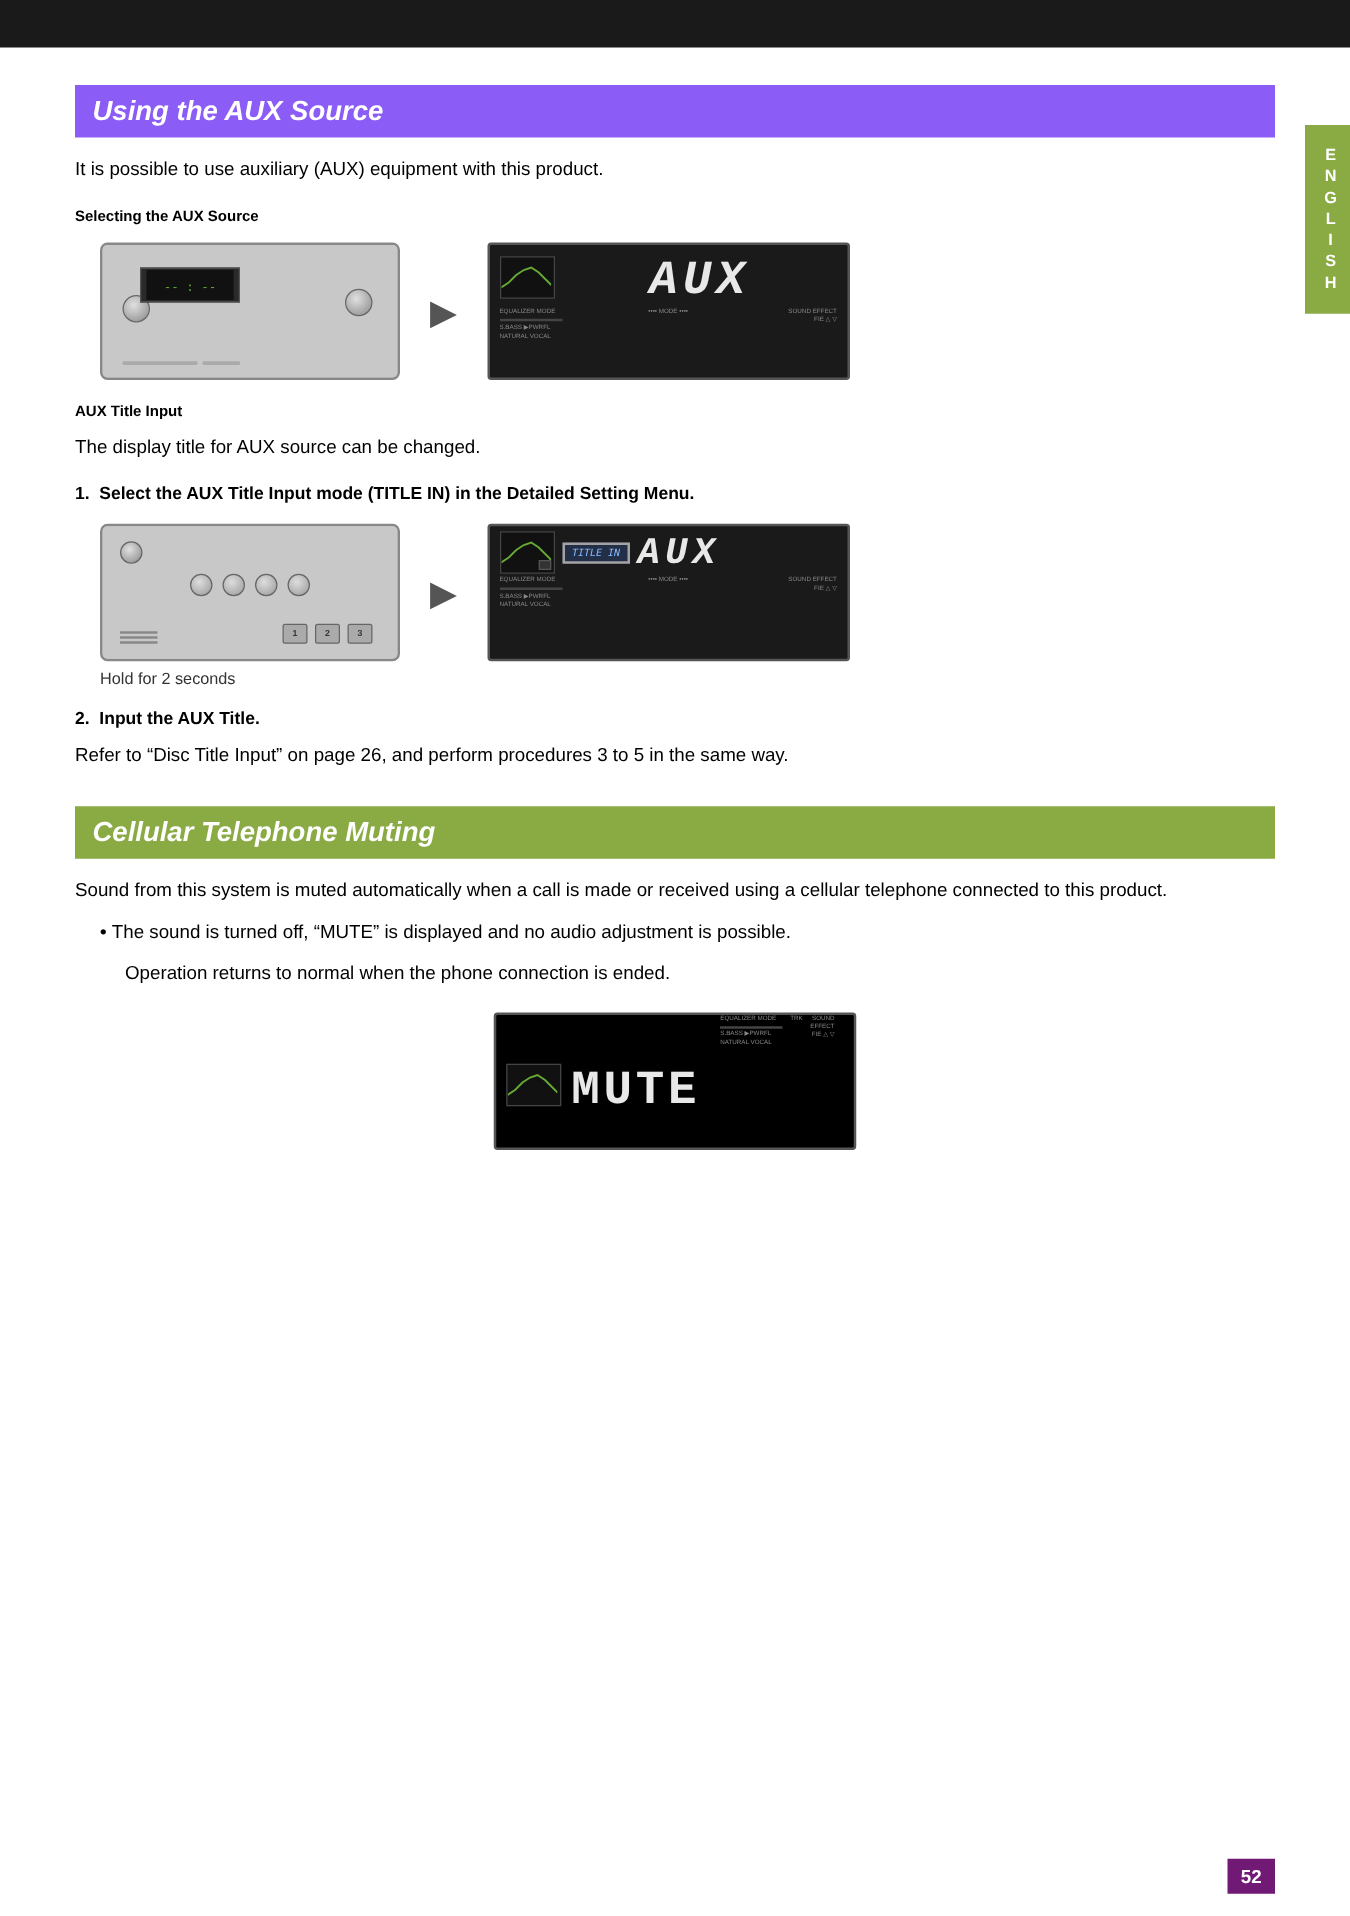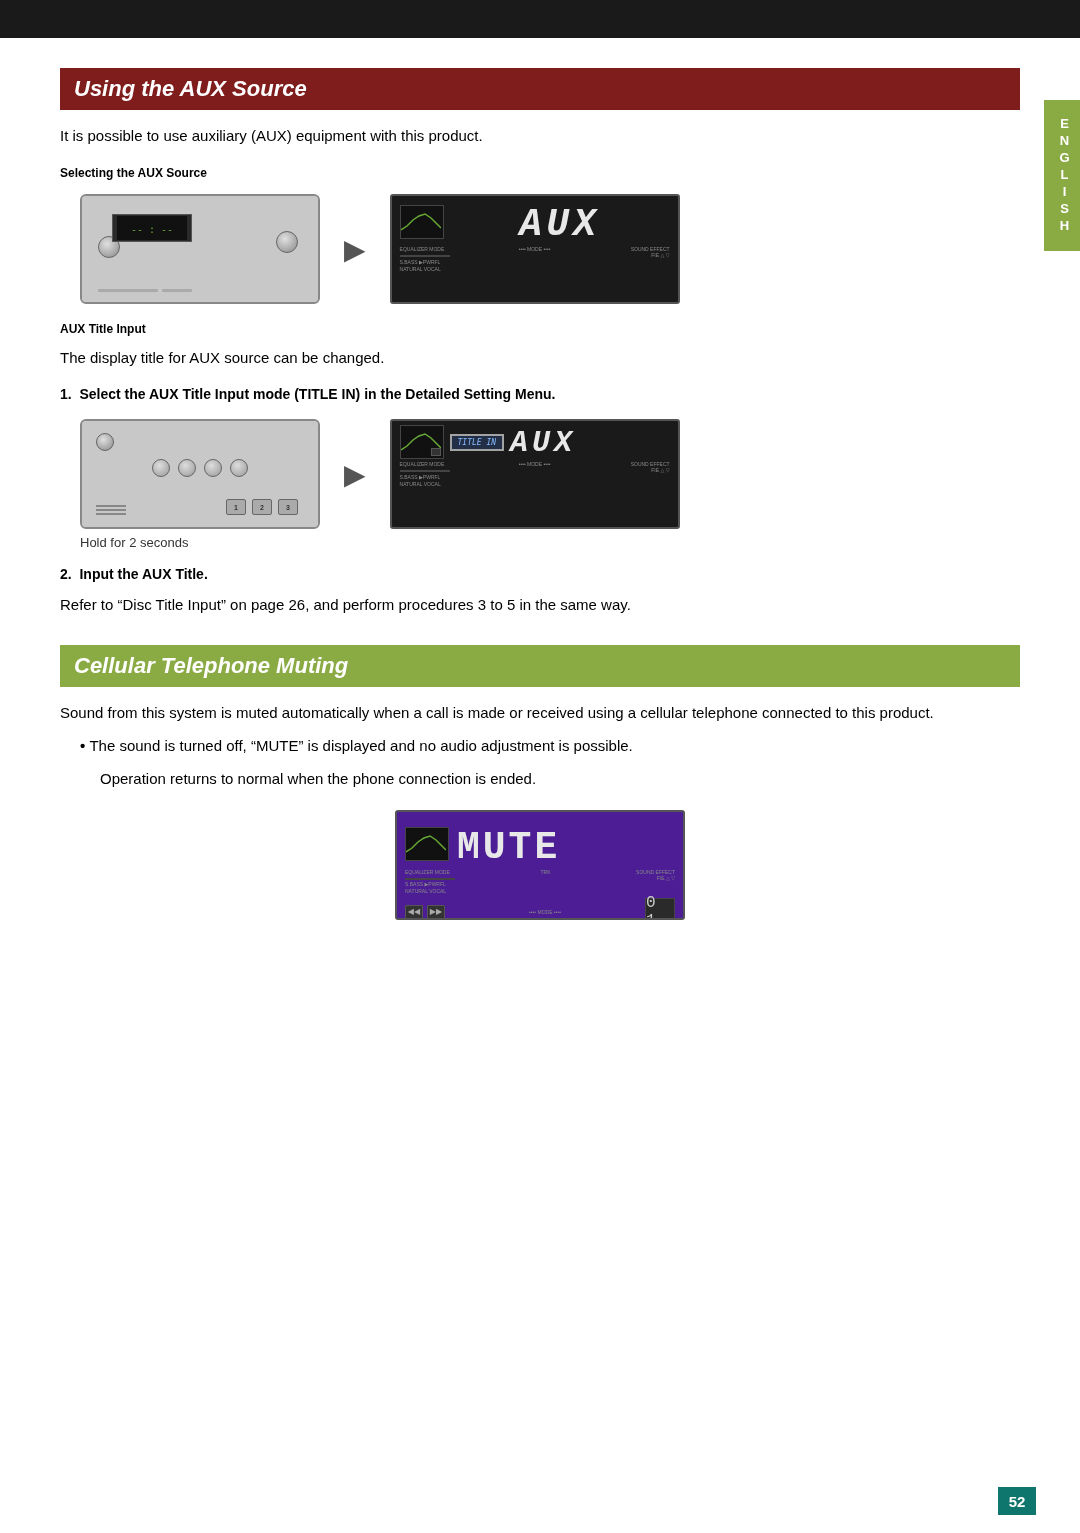--- a/index.html
+++ b/index.html
@@ -19,21 +19,21 @@
       background: #1a1a1a;
     }
 
     .page-content {
       padding: 30px 60px 60px 60px;
       position: relative;
     }
 
     
     .section-header {
-      background: #7f1d1d;
+      background: #8b5cf6;
       color: #ffffff;
       padding: 8px 14px;
       margin-bottom: 14px;
       margin-top: 0;
     }
     .section-header h2 {
       font-size: 22px;
       font-weight: bold;
       font-style: italic;
     }
@@ -228,24 +228,24 @@
       font-weight: bold;
       letter-spacing: 2px;
       padding: 16px 8px;
       text-align: center;
     }
 
     
     .page-number-box {
       position: absolute;
       bottom: 18px;
-      right: 44px;
+      right: 60px;
       width: 38px;
       height: 28px;
-      background: #0f766e;
+      background: #701a75;
       color: #fff;
       display: flex;
       align-items: center;
       justify-content: center;
       font-size: 15px;
       font-weight: bold;
     }
 
     
     .head-unit-2 {
@@ -297,26 +297,25 @@
     .hu2-ind-line {
       width: 30px;
       height: 2px;
       background: #888;
     }
 
     
     .mute-screen {
       width: 290px;
       height: 110px;
-      background: #4c1d95;
+      background: #000000;
       border: 2px solid #555;
       border-radius: 3px;
       position: relative;
       display: flex;
-      flex-direction: column;
       overflow: hidden;
       margin: 0 auto;
     }
 
     .mute-big-text {
       font-family: 'Courier New', monospace;
       font-size: 38px;
       font-weight: bold;
       color: #e8e8e8;
       letter-spacing: 3px;

